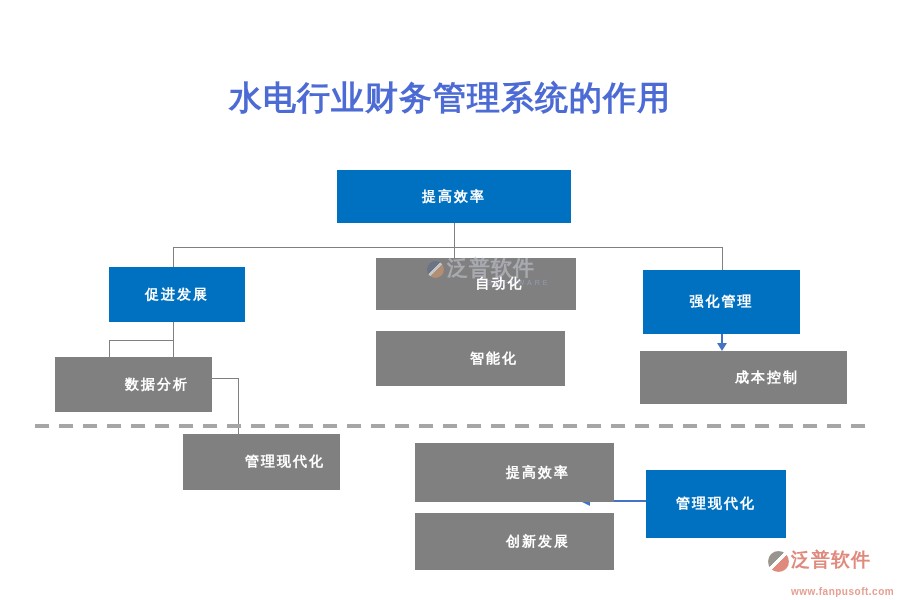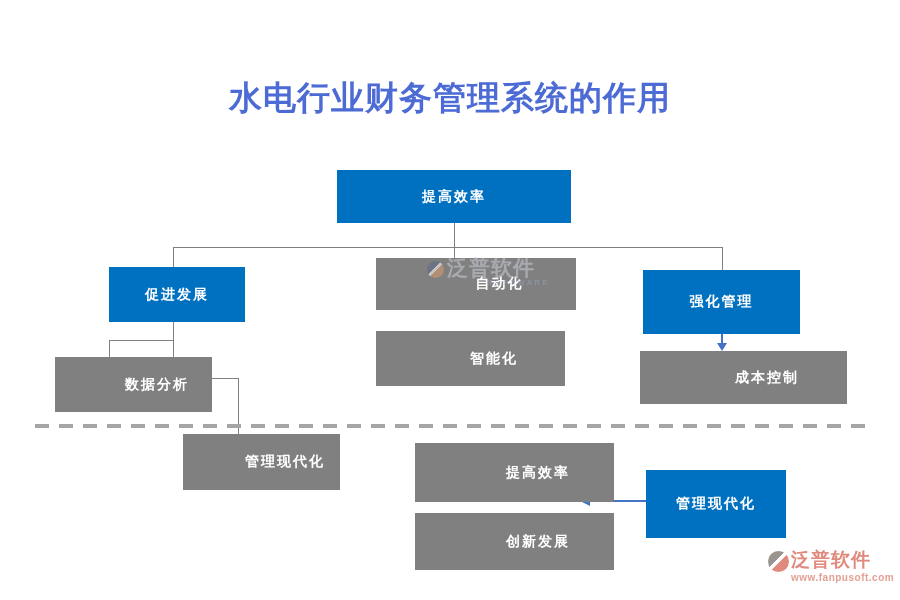--- a/index.html
+++ b/index.html
@@ -55,21 +55,21 @@
   }
   .logo-icon{
     width:21px;height:21px;border-radius:50%;margin-top:1px;margin-right:2px;
     background:linear-gradient(135deg,#9a948f 0 42%,#ffffff 42% 54%,#E08A7E 54% 100%);
   }
   .logo-text{
     font-size:19px;font-weight:bold;color:#E08A7E;line-height:19px;
     font-family:"Liberation Serif","DejaVu Serif",serif;letter-spacing:1px;
   }
   .logo-url{
-    font-size:10px;font-weight:bold;color:#E5A094;letter-spacing:0.5px;margin-top:3px;
+    font-size:10px;font-weight:bold;color:#E5A094;letter-spacing:0.5px;margin-top:17px;
     font-family:"Liberation Sans","DejaVu Sans",sans-serif;
   }
 </style>
 </head>
 <body>
 
 <div class="stage">
 
   <div class="title">水电行业财务管理系统的作用</div>
 

